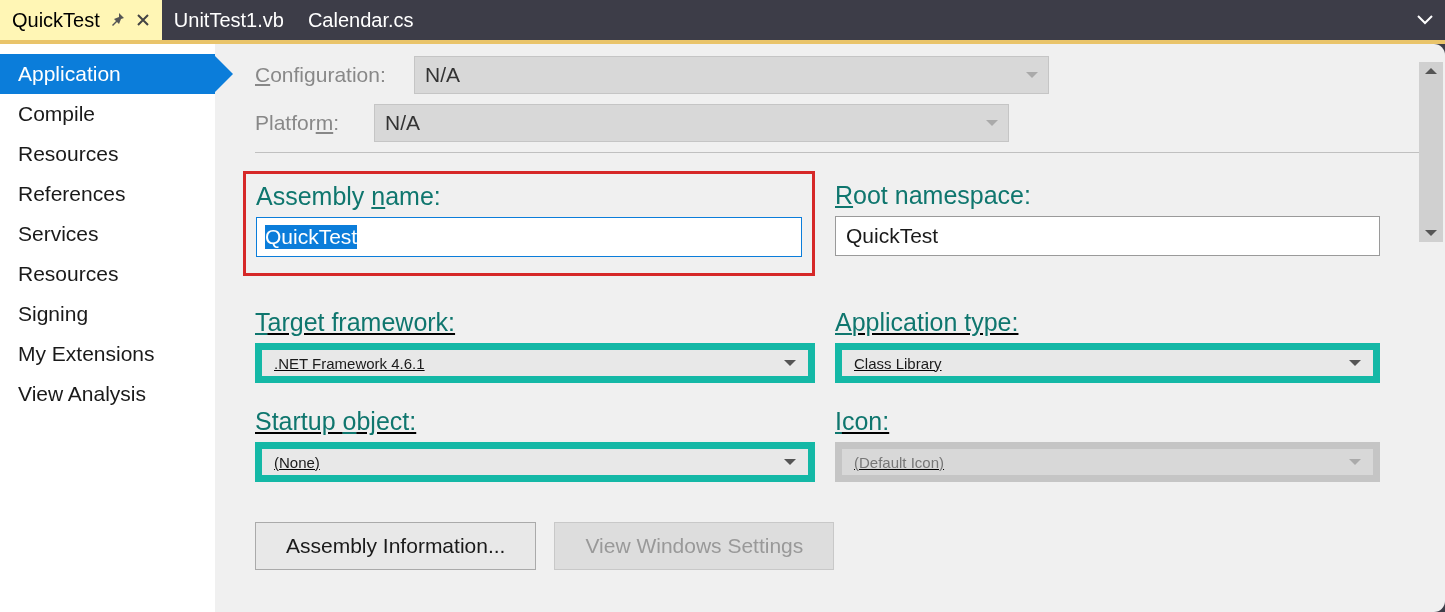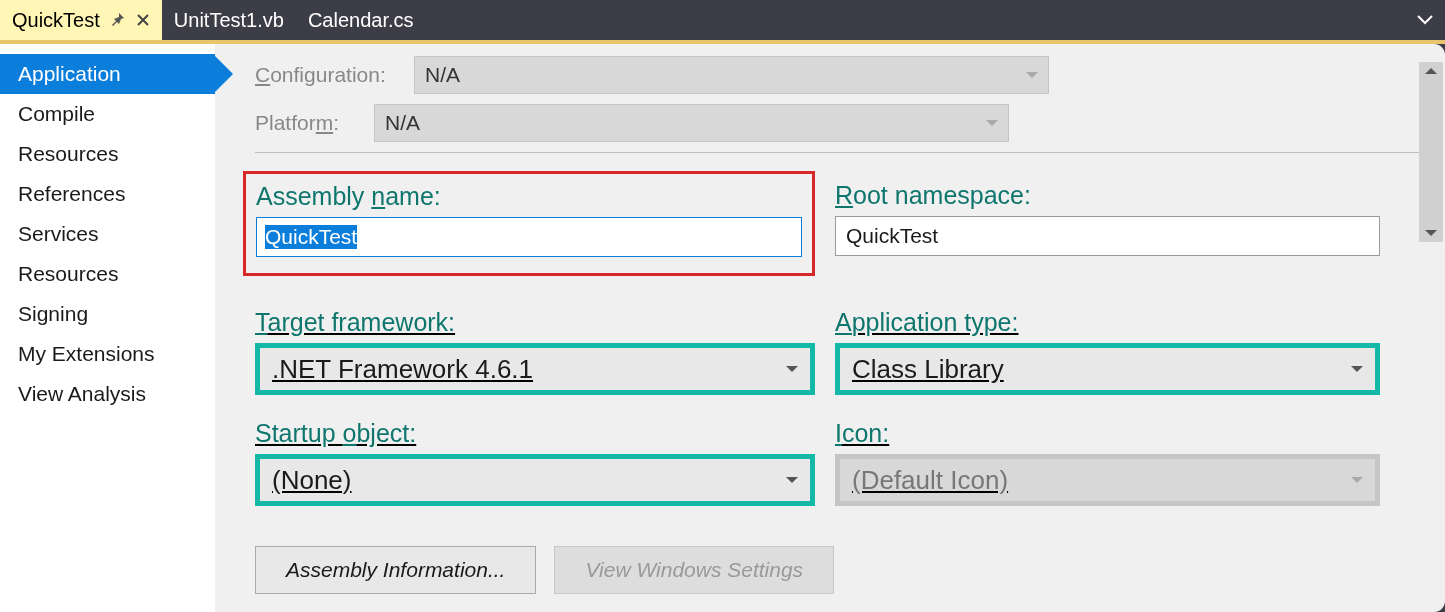--- a/index.html
+++ b/index.html
@@ -146,28 +146,28 @@
       padding: 0 10px;
       color: #1a1a1a;
     }
     .highlight-box {
       border: 3px solid #d62828;
       padding: 8px 10px 16px 10px;
       margin-left: -12px;
       margin-bottom: 8px;
     }
     .dropdown {
-      height: 52px;
-      border: 5px solid #14b8a6;
+      height: 40px;
+      border: 7px solid #14b8a6;
       background: #e8e8e8;
       display: flex;
       align-items: center;
       justify-content: space-between;
       padding: 0 12px;
-      font-size: 26px;
+      font-size: 15px;
       color: #1a1a1a;
       cursor: pointer;
     }
     .dropdown.disabled {
       background: #d8d8d8;
       color: #777;
       border-color: #c5c5c5;
       cursor: default;
     }
     .chev {
@@ -188,21 +188,20 @@
     .btn {
       height: 48px;
       padding: 0 30px;
       border: 1px solid #aaaaaa;
       background: #e8e8e8;
       font-size: 21px;
       color: #1a1a1a;
       display: flex;
       align-items: center;
       cursor: pointer;
-      font-style: italic;
     }
     .btn.disabled {
       color: #999;
       background: #ddd;
       border-color: #c8c8c8;
       cursor: default;
     }
     .scrollbar {
       position: absolute;
       right: 2px;

